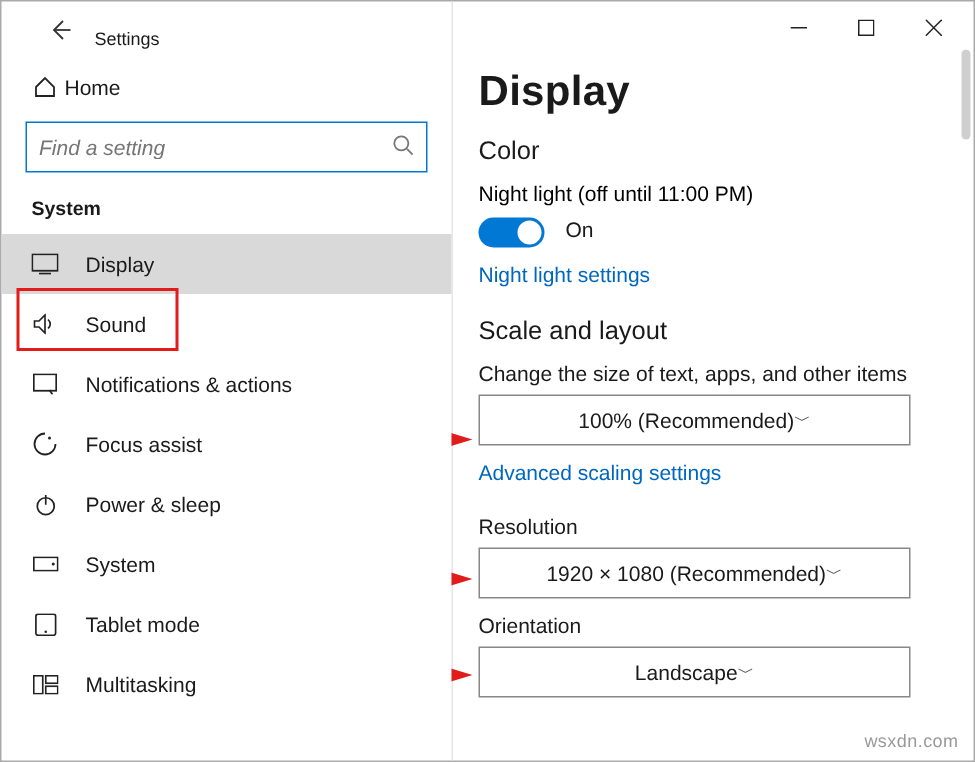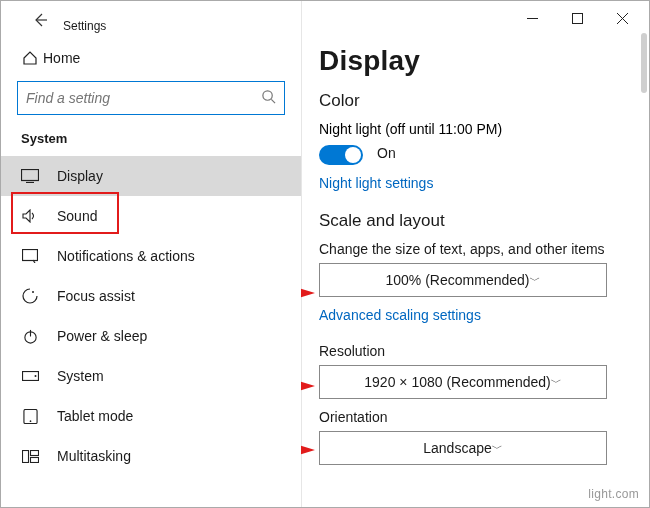--- a/index.html
+++ b/index.html
@@ -232,14 +232,14 @@
           </svg>
       </div>
       <div class="arrow" style="left:-16px; top:408px;">
         <svg width="30" height="18">
             <polygon points="0,0 30,9 0,18 8,9" fill="#e21b1b"></polygon>
           </svg>
       </div>
     </div>
   </div>
 
-  <div class="watermark">light.com</div>
+  <div class="watermark">wsxdn.com</div>
 </div>
 
 </body></html>

